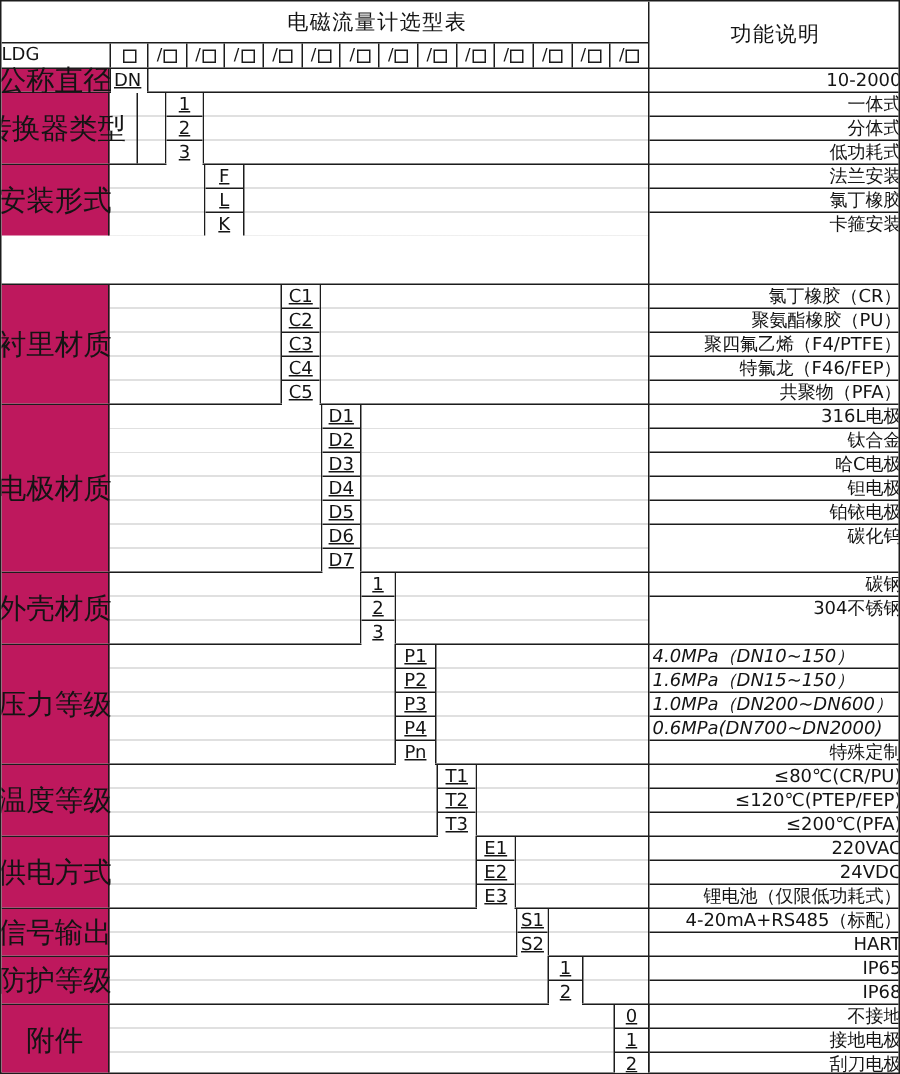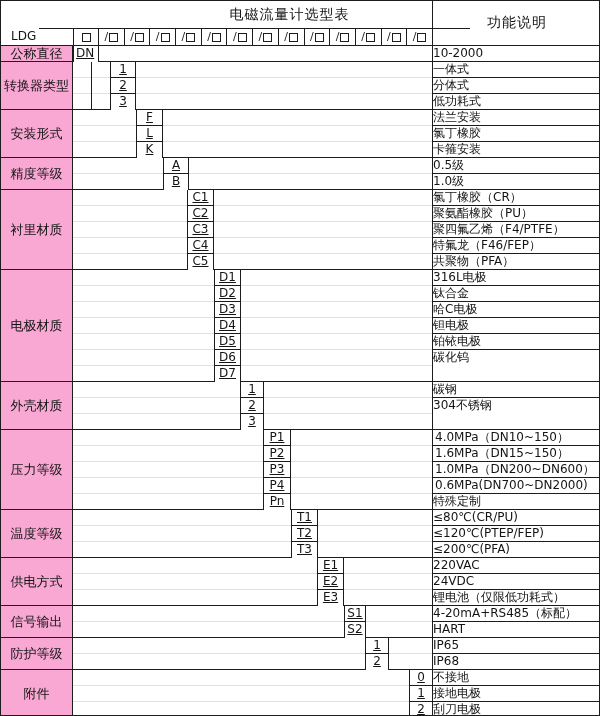--- a/index.html
+++ b/index.html
@@ -8,57 +8,57 @@
     background:#fff; border:1px solid #1c1c1c;
     font-family:"DejaVu Sans", sans-serif; color:#141414;
     overflow:hidden;
   }
   
   .vmain{position:absolute; left:431px; top:0; bottom:0; width:1px; background:#1c1c1c; z-index:6;}
 
   
   .title-cell{position:absolute; left:0; top:0; width:431px; height:28px; box-sizing:border-box;
     border-bottom:1px solid #1c1c1c; display:flex; align-items:center; justify-content:center;
-    padding-left:70px; font-size:14px; letter-spacing:1px;margin-left:38px;}
+    padding-left:70px; font-size:14px; letter-spacing:1px;}
   .fn-header{position:absolute; left:432px; top:0; width:168px; height:44px;
     display:flex; align-items:center; justify-content:center; font-size:14px; letter-spacing:1px;}
 
   
   .ldg-row{position:absolute; left:0; top:28px; width:431px; height:16px; display:flex; z-index:2;}
-  .ldg-label{width:72px; box-sizing:border-box; padding-left:10px; font-size:12px; line-height:15px;}
+  .ldg-label{width:72px; box-sizing:border-box; font-size:12px; line-height:15px;}
   .dn-box-cell{width:25px; box-sizing:border-box; border-left:1px solid #1c1c1c;
     display:flex; align-items:center; justify-content:center;}
   .code-cell{flex:1; box-sizing:border-box; border-left:1px solid #1c1c1c;
     display:flex; align-items:center; justify-content:center; font-size:11px; line-height:14px;}
   .sq{width:9px; height:9px; box-sizing:border-box; border:1px solid #1c1c1c; display:inline-block; margin-left:1px;}
 
   
   .blk{position:absolute; left:0; width:600px; box-sizing:border-box; border-top:1px solid #1c1c1c;}
   .b0{top:44px;height:16px}  .b1{top:60px;height:48px}  .b2{top:108px;height:48px}
   .b3{top:156px;height:32px} .b4{top:188px;height:80px} .b5{top:268px;height:112px}
   .b6{top:380px;height:48px} .b7{top:428px;height:80px} .b8{top:508px;height:48px}
   .b9{top:556px;height:48px} .b10{top:604px;height:32px}.b11{top:636px;height:32px}
   .b12{top:668px;height:48px}
 
   .lines{position:absolute; left:72px; width:359px; top:0; bottom:0; z-index:0;
     background:repeating-linear-gradient(to bottom, transparent 0, transparent 15px, #e0e0e0 15px, #e0e0e0 16px);}
   .lab{position:absolute; left:0; top:0; bottom:0; width:72px; box-sizing:border-box;
-    border-right:1px solid #1c1c1c; background:#f9a8d4; z-index:3;
-    display:flex; align-items:center; justify-content:center; font-size:13px; white-space:nowrap;}
+    border-right:1px solid #1c1c1c; background:#be185d; z-index:3;
+    display:flex; align-items:center; justify-content:center; font-size:19px; white-space:nowrap;}
   .codes{position:absolute; top:0; bottom:0; box-sizing:border-box; z-index:2; background:#fff;
     border-left:1px solid #1c1c1c; border-right:1px solid #1c1c1c;}
   .cd{height:16px; box-sizing:border-box; border-bottom:1px solid #1c1c1c;
     font-size:12px; line-height:15px; text-align:center; background:#fff;text-decoration:underline;}
   .codes .cd:last-child{border-bottom:none;}
   .cd.dnl{text-align:left; padding-left:2px;}
   .descs{position:absolute; left:432px; width:168px; top:0; bottom:0; z-index:1;}
   .ds{height:16px; box-sizing:border-box; border-bottom:1px solid #1c1c1c;
-    font-size:12px; line-height:15px; text-align:left; white-space:nowrap; overflow:hidden;}
+    font-size:12px; line-height:15px; text-align:right; white-space:nowrap; overflow:hidden;}
   .descs .ds:last-child{border-bottom:none;}
-  .ds.left{text-align:left; padding-left:2px;}
+  .ds.left{text-align:left; padding-left:2px;font-style:italic;}
   .vdn{position:absolute; left:90px; top:0; bottom:0; width:1px; background:#1c1c1c; z-index:2;}
 
   
   .c0{left:72px;width:26px}   .c1{left:109px;width:26px} .c2{left:135px;width:27px}
   .c3{left:162px;width:26px}  .c4{left:186px;width:27px} .c5{left:213px;width:27px}
   .c6{left:239px;width:24px}  .c7{left:262px;width:28px} .c8{left:290px;width:27px}
   .c9{left:316px;width:27px}  .c10{left:343px;width:22px}.c11{left:364px;width:24px}
   .c12{left:408px;width:24px}
 </style>
 </head>
@@ -164,32 +164,20 @@
       <div class="cd">L</div>
       <div class="cd">K</div>
     </div>
     <div class="descs">
       <div class="ds">法兰安装</div>
       <div class="ds">氯丁橡胶</div>
       <div class="ds">卡箍安装</div>
     </div>
   </div>
 
-  <div class="blk b3">
-    <div class="lines"></div>
-    <div class="lab">精度等级</div>
-    <div class="codes c3">
-      <div class="cd">A</div>
-      <div class="cd">B</div>
-    </div>
-    <div class="descs">
-      <div class="ds">0.5级</div>
-      <div class="ds">1.0级</div>
-    </div>
-  </div>
 
   <div class="blk b4">
     <div class="lines"></div>
     <div class="lab">衬里材质</div>
     <div class="codes c4">
       <div class="cd">C1</div>
       <div class="cd">C2</div>
       <div class="cd">C3</div>
       <div class="cd">C4</div>
       <div class="cd">C5</div>

